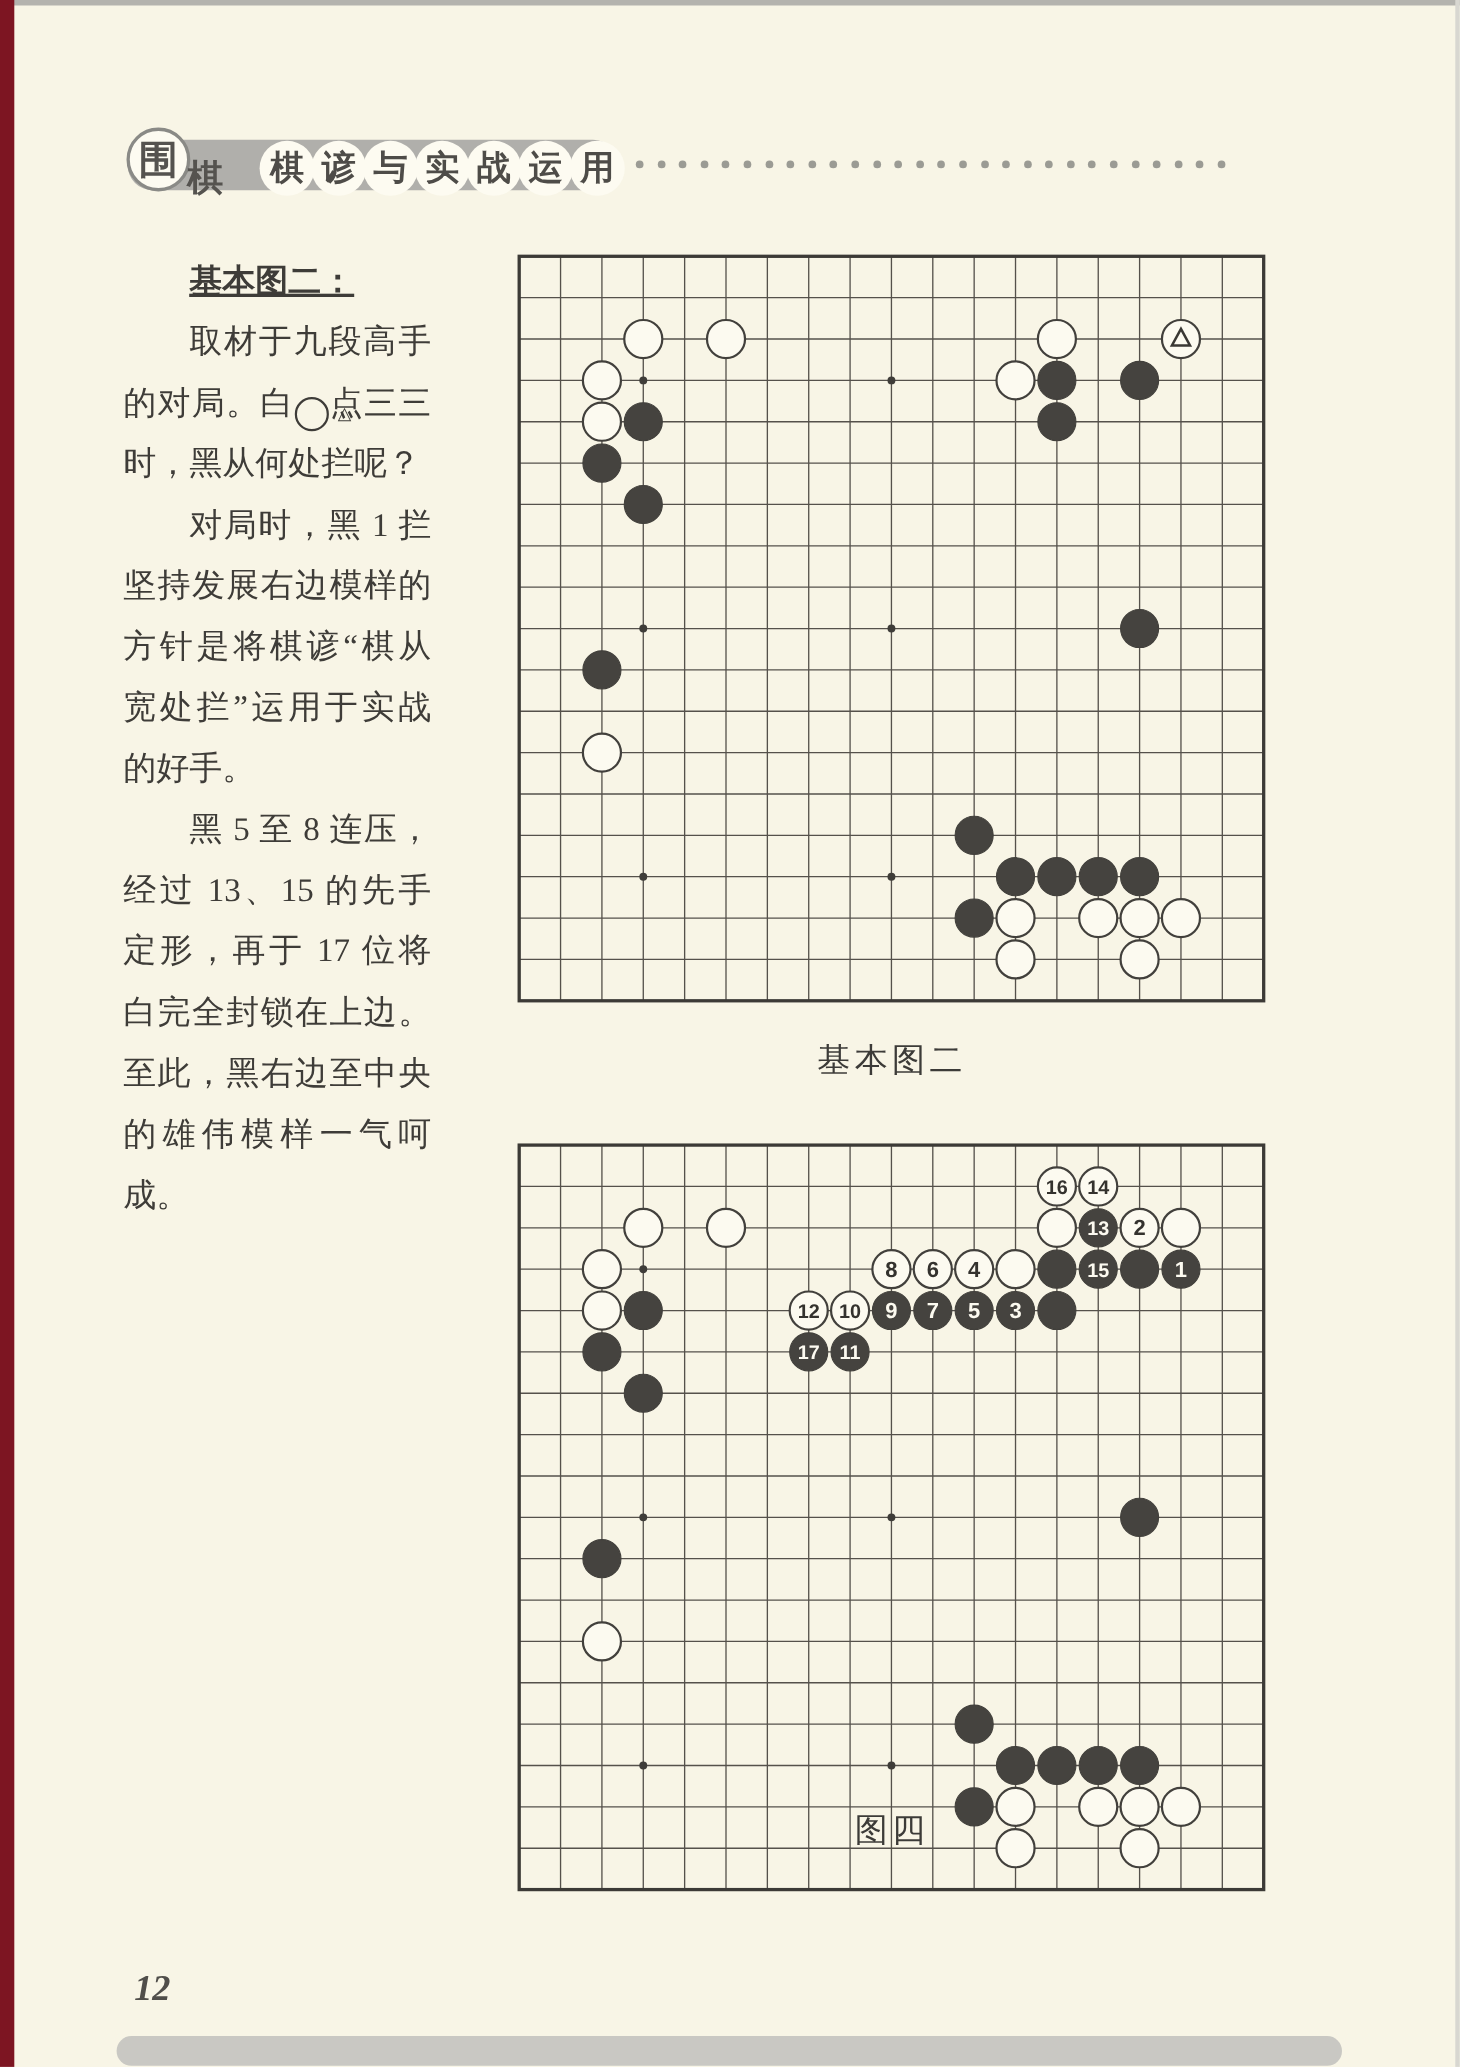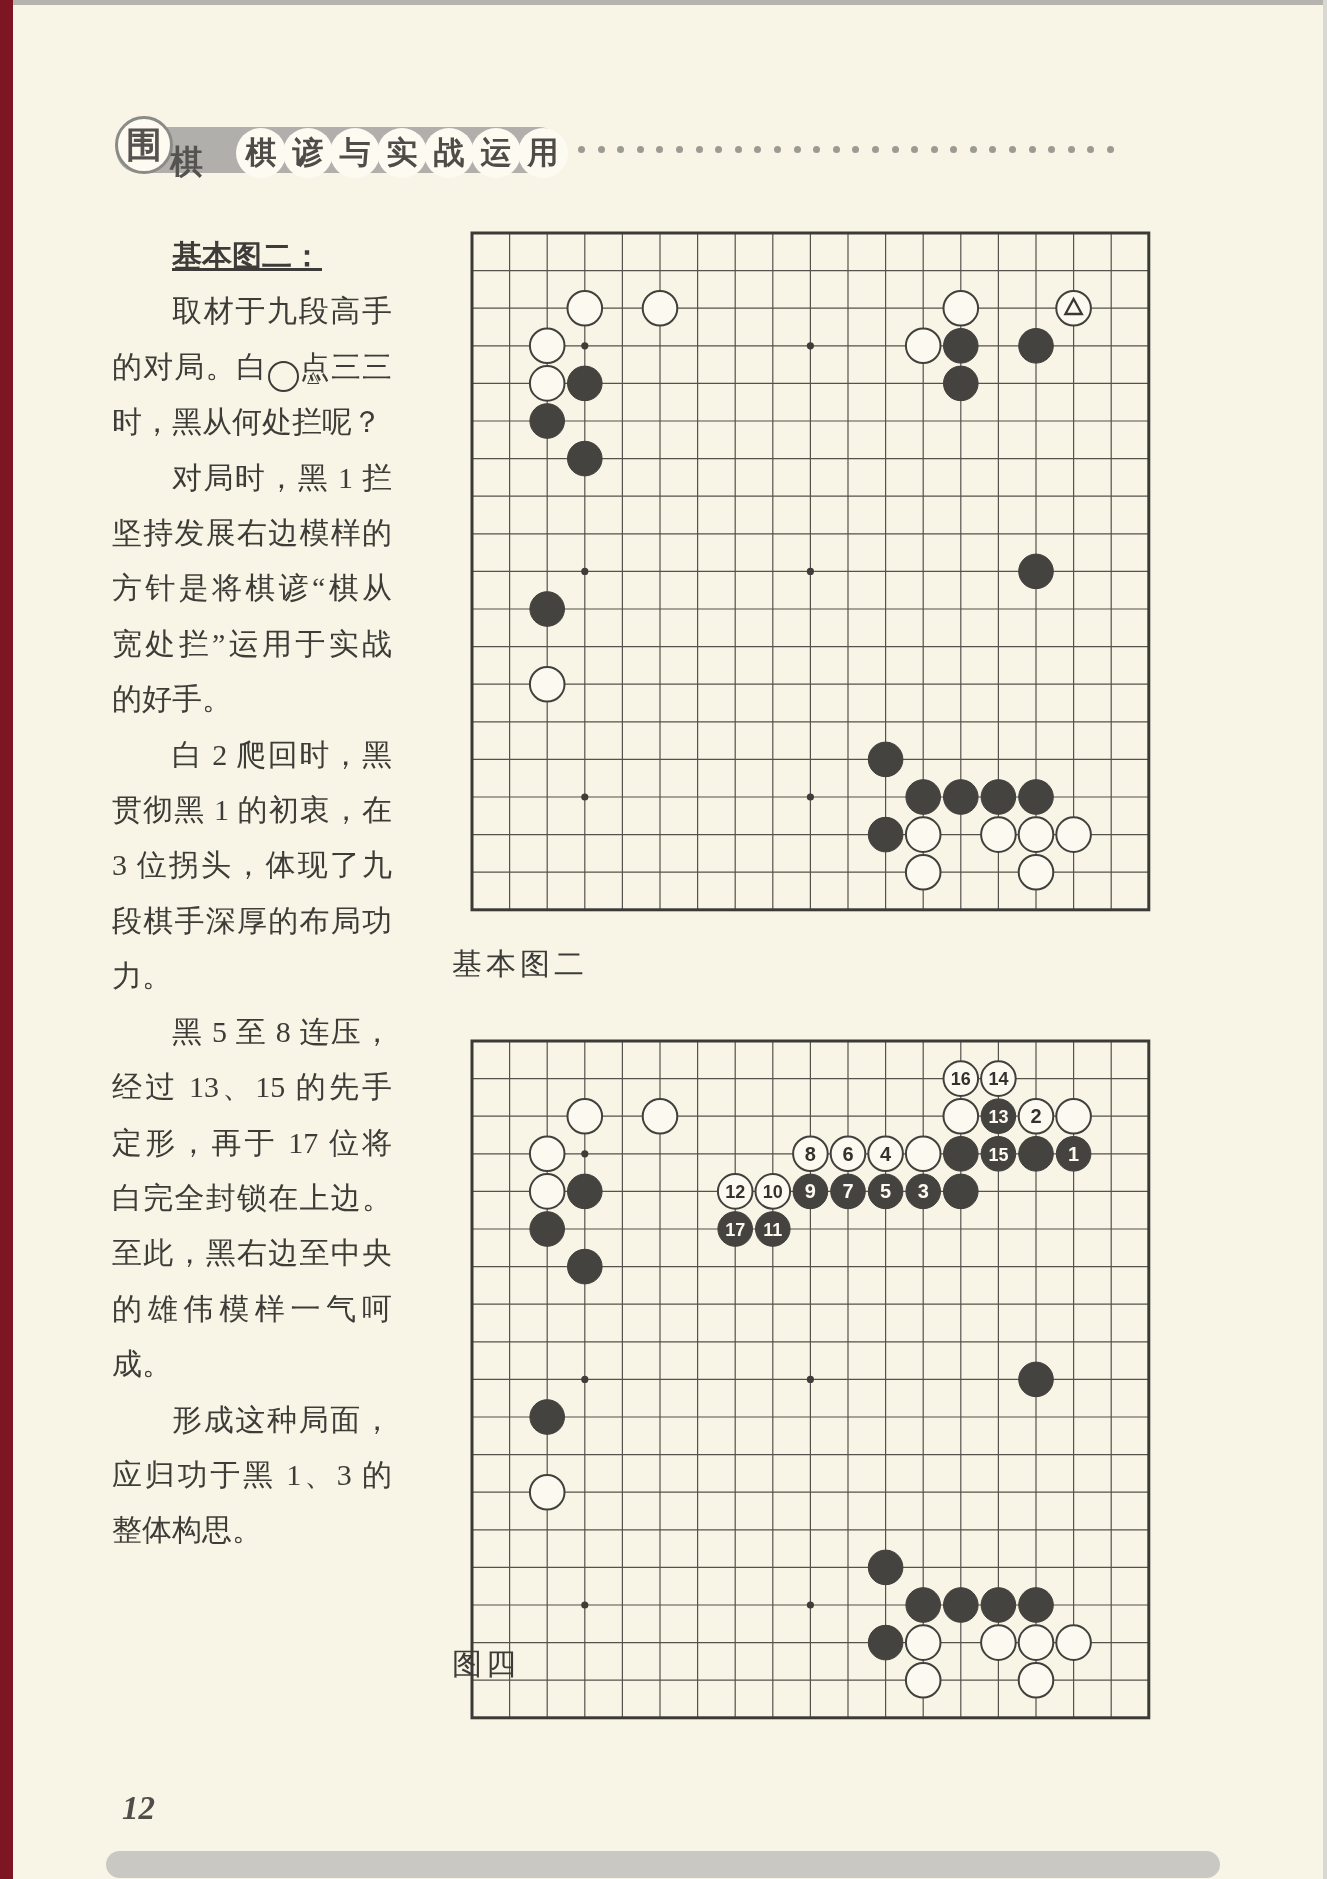--- a/index.html
+++ b/index.html
@@ -25,21 +25,21 @@
       color:#3e3c38;text-align:justify;}
   #article p{margin:0;text-indent:2em;}
   #article p.heading{font-weight:bold;text-decoration:underline;}
   .tri{display:inline-flex;width:31px;height:31px;border:2px solid #3e3c38;border-radius:50%;
       align-items:center;justify-content:center;font-size:16px;line-height:1;
       vertical-align:-5px;box-sizing:border-box;}
   
   svg.board{position:absolute;left:452px;width:718px;height:718px;}
   #board0{top:213px;}
   #board1{top:1021px;}
-  .caption{left:452px;width:718px;font-size:30px;color:#3c3b38;letter-spacing:4px;}
+  .caption{left:452px;width:718px;text-align:center;font-size:30px;color:#3c3b38;letter-spacing:4px;}
   #cap0{top:944px;}
   #cap1{top:1644px;}
   
   #pagenum{left:122px;top:1790px;font-style:italic;font-weight:bold;font-size:33px;color:#504e4a;}
   #bottom-bar{left:106px;top:1851px;width:1114px;height:27px;border-radius:14px;background:#c9c8c3;}
 </style>
 </head>
 <body>
 
 <div id="page">
@@ -89,23 +89,21 @@
       <div class="dot"></div>
       <div class="dot"></div>
       <div class="dot"></div>
       <div class="dot"></div>
     </div>
 
   <div class="abs" id="article">
       <p class="heading">基本图二：</p>
       <p>取材于九段高手的对局。白<span class="tri">△</span>点三三时，黑从何处拦呢？</p>
       <p>对局时，黑 1 拦坚持发展右边模样的方针是将棋谚“棋从宽处拦”运用于实战的好手。</p>
-      <p>白 2 爬回时，黑贯彻黑 1 的初衷，在 3 位拐头，体现了九段棋手深厚的布局功力。</p>
       <p>黑 5 至 8 连压，经过 13、15 的先手定形，再于 17 位将白完全封锁在上边。至此，黑右边至中央的雄伟模样一气呵成。</p>
-      <p>形成这种局面，应归功于黑 1、3 的整体构思。</p>
     </div>
 
   <svg class="board" id="board0" viewBox="-20 -20 718 718">
       <line x1="0" y1="0" x2="0" y2="676.8000000000001" stroke="#55514b" stroke-width="1.2"></line>
       <line x1="0" y1="0" x2="676.8000000000001" y2="0" stroke="#55514b" stroke-width="1.2"></line>
       <line x1="37.6" y1="0" x2="37.6" y2="676.8000000000001" stroke="#55514b" stroke-width="1.2"></line>
       <line x1="0" y1="37.6" x2="676.8000000000001" y2="37.6" stroke="#55514b" stroke-width="1.2"></line>
       <line x1="75.2" y1="0" x2="75.2" y2="676.8000000000001" stroke="#55514b" stroke-width="1.2"></line>
       <line x1="0" y1="75.2" x2="676.8000000000001" y2="75.2" stroke="#55514b" stroke-width="1.2"></line>
       <line x1="112.80000000000001" y1="0" x2="112.80000000000001" y2="676.8000000000001" stroke="#55514b" stroke-width="1.2"></line>

